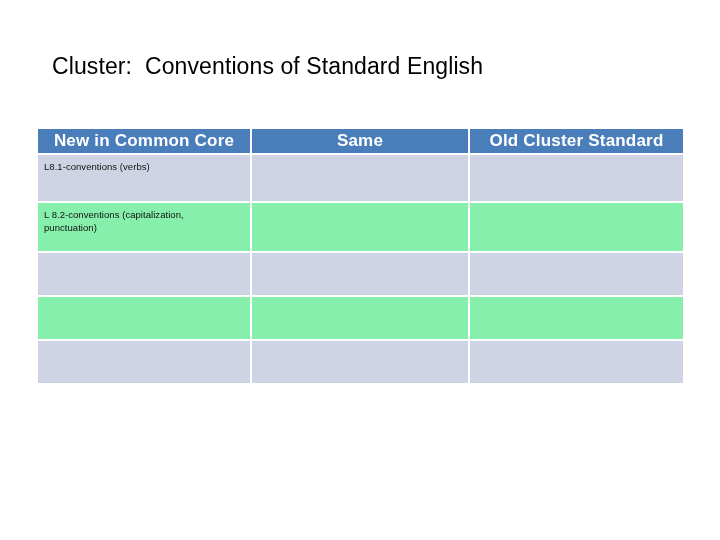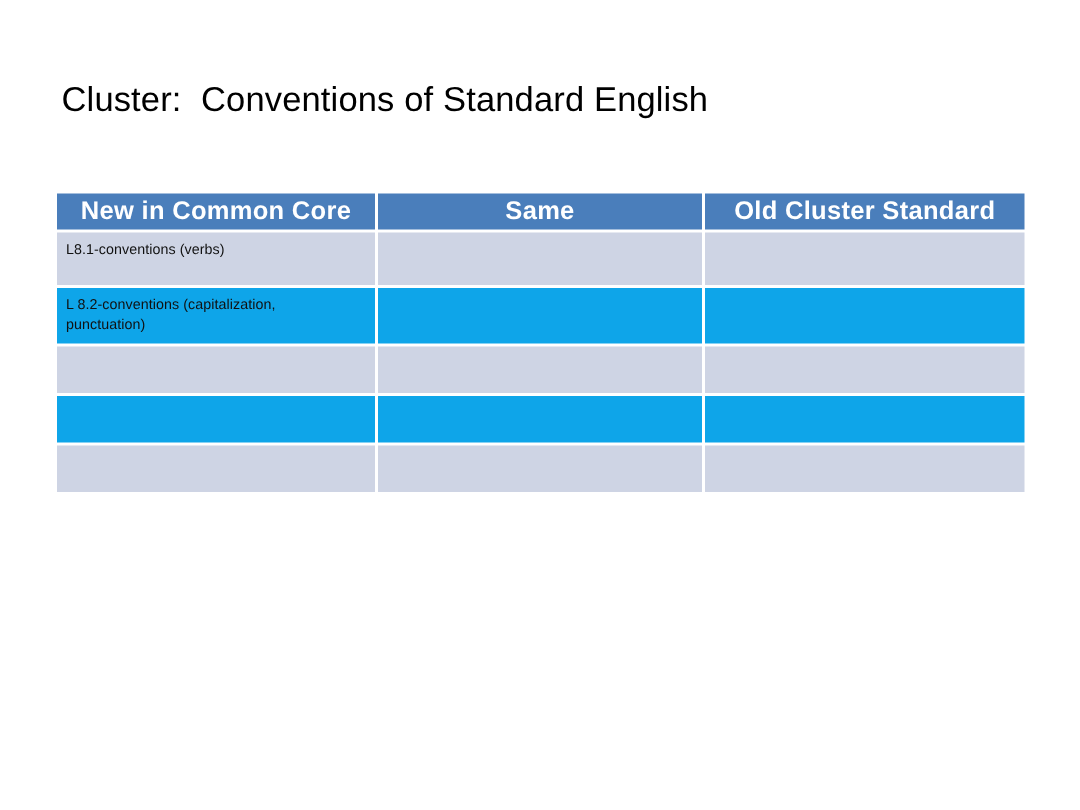--- a/index.html
+++ b/index.html
@@ -17,21 +17,21 @@
 
   .slide {
     position: absolute;
     inset: 0;
     background: #ffffff;
   }
 
   
   .slide-title {
     position: absolute;
-    left: 41px;
+    left: 52px;
     top: 52px;
     width: 640px;
     font-size: 23px;
     font-weight: 400;
     color: #000000;
     letter-spacing: 0.1px;
     white-space: pre;
     line-height: 28px;
   }
 
@@ -58,28 +58,28 @@
     text-align: center;
     height: 24px;
     padding: 0 4px;
     vertical-align: middle;
     letter-spacing: 0.2px;
   }
 
   .comparison-table td {
     font-size: 9.5px;
     color: #111111;
-    padding: 5px 6px 1px 6px;
+    padding: 5px 6px 12px 6px;
     vertical-align: top;
     line-height: 13px;
     letter-spacing: 0.05px;
   }
 
   .comparison-table tr.band-dark td { background: #ced4e4; }
-  .comparison-table tr.band-light td { background: #0ea5e9; }
+  .comparison-table tr.band-light td { background: #86efac; }
 
   .comparison-table tr.r1 td { height: 29px; }
   .comparison-table tr.r2 td { height: 31px; }
   .comparison-table tr.r3 td { height: 25px; }
   .comparison-table tr.r4 td { height: 25px; }
   .comparison-table tr.r5 td { height: 25px; }
 
   .cell-line { display: block; }
 </style>
 </head>

